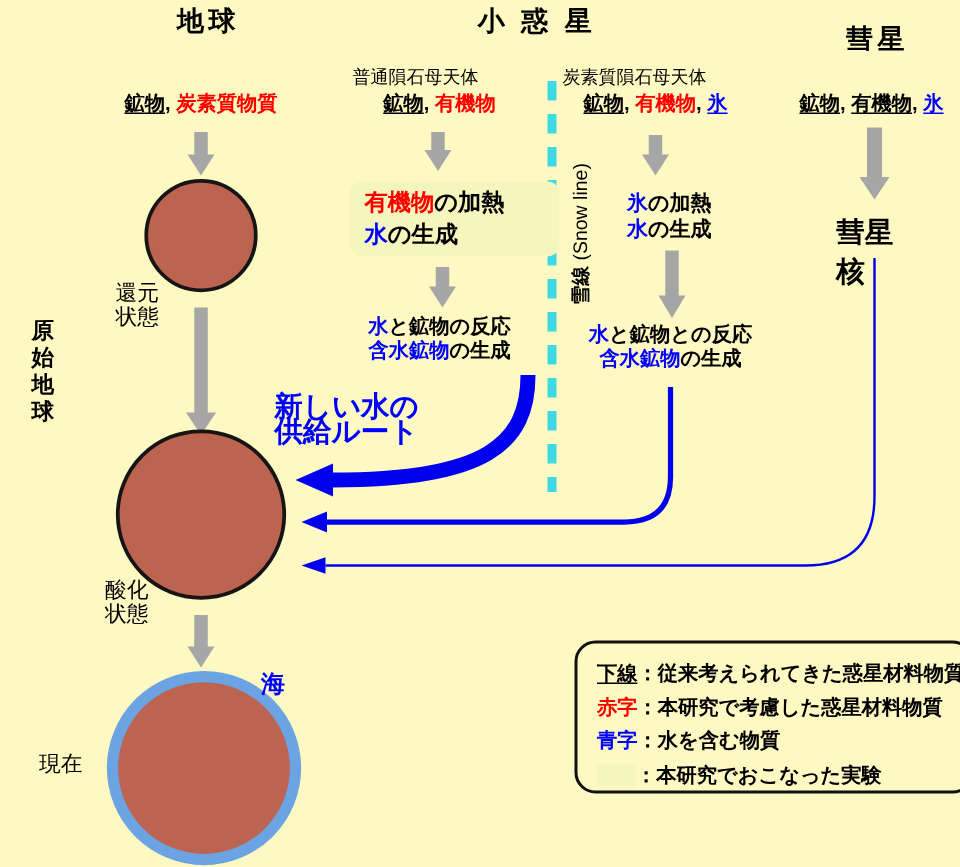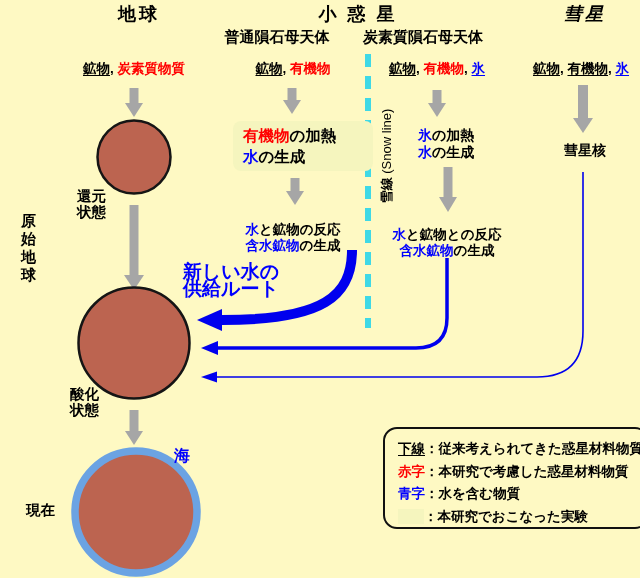--- a/index.html
+++ b/index.html
@@ -10,26 +10,26 @@
   }
   .abs{position:absolute;}
   .ctr{transform:translateX(-50%);}
   .pre{white-space:pre-line;}
   .red{color:#ff0000;}
   .blue{color:#0000ff;}
   .u{text-decoration:underline;text-underline-offset:2px;}
   svg{position:absolute;left:0;top:0;}
   
   .h1{font-size:18px;font-weight:bold;letter-spacing:3px;}
-  .h2{font-size:15px;font-weight:bold;}
+  .h2{font-size:12px;font-weight:normal;margin-top:15px;}
   .mat{font-size:13.5px;font-weight:bold;white-space:nowrap;}
   .side{font-size:14px;font-weight:bold;text-align:center;line-height:17px;}
-  .state{font-size:14.5px;font-weight:bold;line-height:16px;text-align:right;}
+  .state{font-size:14.5px;font-weight:normal;line-height:16px;text-align:right;}
   .vert{font-size:15px;font-weight:bold;line-height:18px;text-align:center;width:17px;}
-  .step{font-size:13.5px;font-weight:bold;line-height:16px;text-align:center;white-space:nowrap;margin-top:12px;}
+  .step{font-size:13.5px;font-weight:bold;line-height:16px;text-align:center;white-space:nowrap;}
   .stepL{font-size:14px;font-weight:bold;line-height:16.5px;text-align:left;white-space:nowrap;}
   .expbox{
     background:#f5f5be;border-radius:8px;width:140px;height:50px;
     font-size:15.5px;font-weight:bold;line-height:21px;padding:4px 0 0 10px;
     box-sizing:border-box;white-space:nowrap;
   }
   .newroute{font-size:19px;font-weight:bold;color:#0000ff;line-height:16.5px;text-align:center;}
   .convroute{font-size:14.5px;font-weight:600;white-space:nowrap;}
   .snowlbl{font-size:13px;transform:rotate(-90deg);width:124px;text-align:center;white-space:nowrap;}
   .snowjp{font-weight:bold;}
@@ -100,21 +100,21 @@
       </g>
     </g>
 
     <circle cx="134" cy="157" r="36.5" fill="#bc6450" stroke="#151515" stroke-width="2.5"></circle>
     <circle cx="134" cy="343" r="55.5" fill="#bc6450" stroke="#151515" stroke-width="2.5"></circle>
     <circle cx="136" cy="512" r="61" fill="#bc6450" stroke="#6ba3e3" stroke-width="7.5"></circle>
   </svg>
 
   <div class="abs ctr h1" style="left:139px;top:2px;">地球</div>
   <div class="abs ctr h1" style="left:358px;top:2px;">小 惑 星</div>
-  <div class="abs ctr h1" style="left:585px;top:2px;font-style:italic;">彗星</div>
+  <div class="abs ctr h1" style="left:585px;top:14px;">彗星</div>
   <div class="abs ctr h2" style="left:277px;top:28px;">普通隕石母天体</div>
   <div class="abs ctr h2" style="left:423px;top:28px;">炭素質隕石母天体</div>
 
   <div class="abs vert pre" style="left:20px;top:212px;">原
 始
 地
 球</div>
   <div class="abs state pre" style="left:77px;top:188px;">還元
 状態</div>
   <div class="abs state pre" style="left:70px;top:386px;">酸化
@@ -143,21 +143,21 @@
   <div class="abs stepL" style="left:418px;top:127px;">
     <div><span class="blue">氷</span><span>の加熱</span></div>
     <div><span class="blue">水</span><span>の生成</span></div>
   </div>
 
   <div class="abs ctr step" style="left:447px;top:215px;">
     <div><span class="blue">水</span><span>と鉱物との反応</span></div>
     <div><span class="blue">含水鉱物</span><span>の生成</span></div>
   </div>
 
-  <div class="abs ctr" style="left:585px;top:142px;font-size:14px;font-weight:bold;">彗星核</div>
+  <div class="abs ctr" style="left:585px;top:142px;font-size:19px;font-weight:bold;">彗星核</div>
 
   <div class="abs snowlbl" style="left:325px;top:147px;"><span class="snowjp">雪線</span><span> (Snow line)</span></div>
 
   <div class="abs ctr newroute pre" style="left:231px;top:264px;">新しい水の
 供給ルート</div>
 
   <div class="abs legend" style="left:371px;top:427px;">
     <div class="row"><span class="u">下線</span><span>：従来考えられてきた惑星材料物質</span></div>
     <div class="row"><span class="red">赤字</span><span>：本研究で考慮した惑星材料物質</span></div>
     <div class="row"><span class="blue">青字</span><span>：水を含む物質</span></div>

